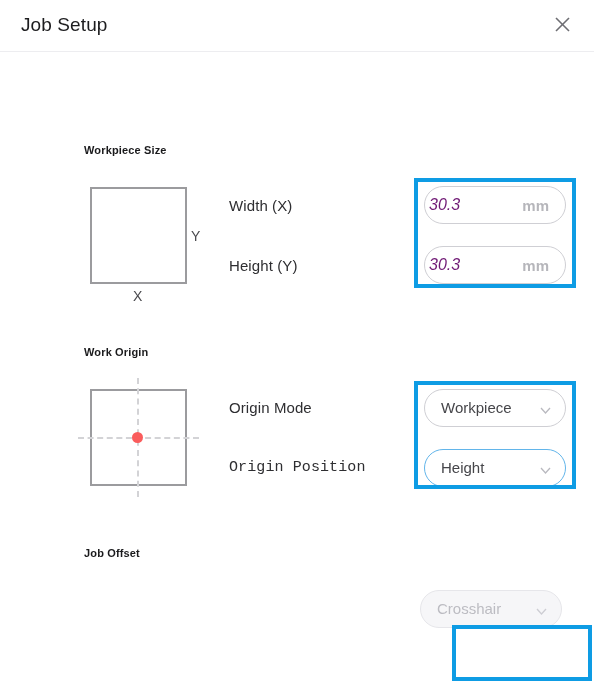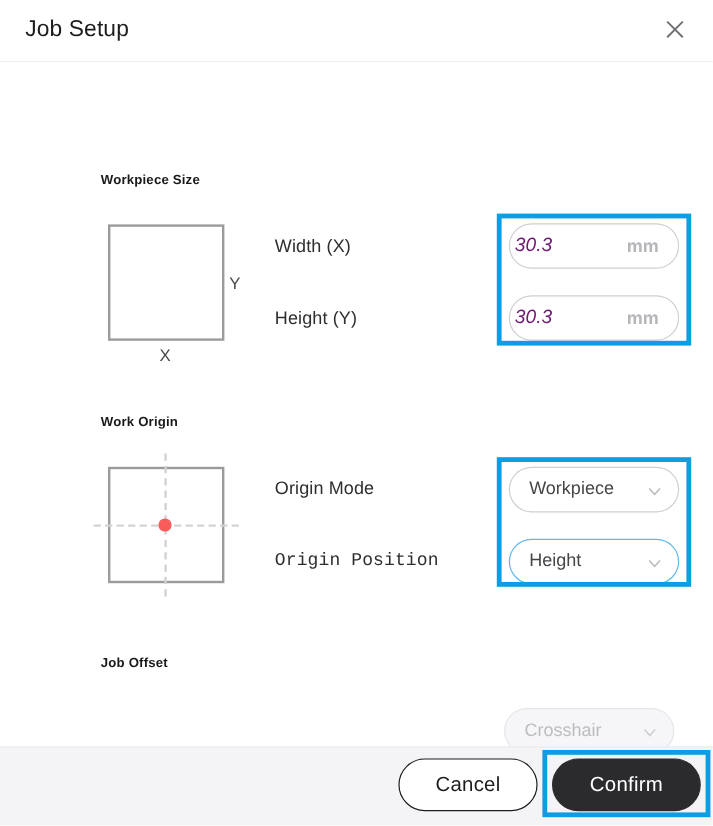--- a/index.html
+++ b/index.html
@@ -327,20 +327,16 @@
       <span class="txt">Crosshair</span>
       <span class="chev">
         <svg width="13" height="13" viewBox="0 0 13 13" aria-hidden="true">
           <polyline points="2,4 6.5,9 11,4" fill="none" stroke="#cdcdd3" stroke-width="1.3"></polyline>
         </svg>
       </span>
     </div>
 
   </div>
 
-  <div class="footer">
-    <div class="btn btn-cancel">Cancel</div>
-    <div class="btn btn-confirm">Confirm</div>
-  </div>
 
   <div class="hl-box hl-confirm"></div>
 
 </div>
 
 </body></html>

